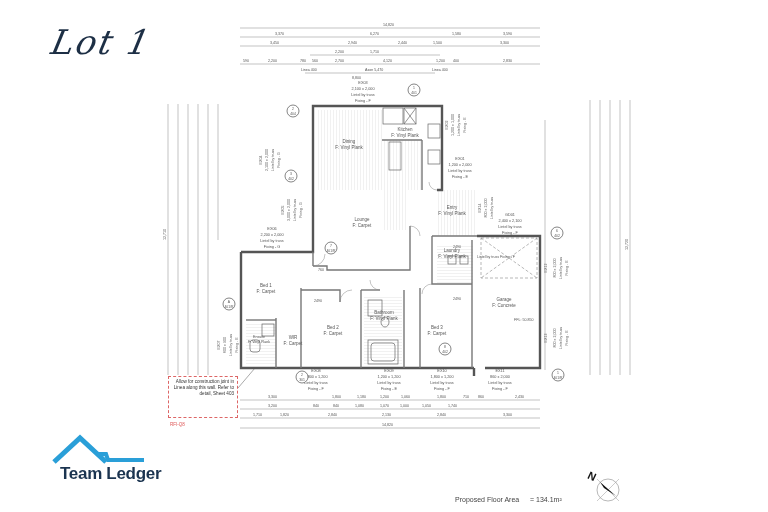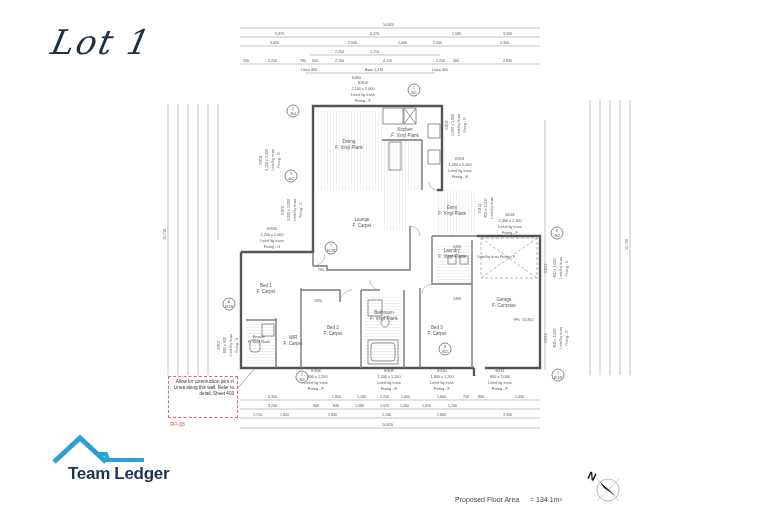--- a/index.html
+++ b/index.html
@@ -1,19 +1,19 @@
 <!DOCTYPE html>
 <html><head>
 <meta charset="utf-8">
 <style>
   html, body { margin:0; padding:0; background:#ffffff; }
   body { width:768px; height:512px; position:relative; overflow:hidden; font-family:"Liberation Sans", sans-serif; }
   .lot-title { position:absolute; left:52px; top:22px; font-family:"DejaVu Serif", serif; font-style:italic; font-size:34px; color:#1d2f45; letter-spacing:2px; transform:skewX(-12deg); }
   .logo { position:absolute; left:48px; top:432px; width:120px; height:56px; }
-  .logo-text { position:absolute; left:68px; top:464px; font-family:"Liberation Sans", sans-serif; font-weight:bold; font-size:17px; color:#1b3450; letter-spacing:-0.3px; }
+  .logo-text { position:absolute; left:60px; top:464px; font-family:"Liberation Sans", sans-serif; font-weight:bold; font-size:17px; color:#1b3450; letter-spacing:-0.3px; }
   .area { position:absolute; left:455px; top:496px; font-size:7px; color:#444; }
   .area-val { position:absolute; left:530px; top:496px; font-size:7px; color:#444; }
   .north { position:absolute; left:582px; top:466px; width:40px; height:40px; }
   svg.plan { position:absolute; left:0; top:0; }
   .plan text { font-family:"Liberation Sans", sans-serif; fill:#555; }
   .note { position:absolute; left:168px; top:376px; width:70px; height:42px; border:1px dashed #d66; font-size:4.6px; line-height:6px; color:#333; text-align:right; padding:2px 3px; box-sizing:border-box; }
   .note-ref { position:absolute; left:170px; top:422px; font-size:4.5px; color:#d55; }
 </style>
 </head>
 <body>

